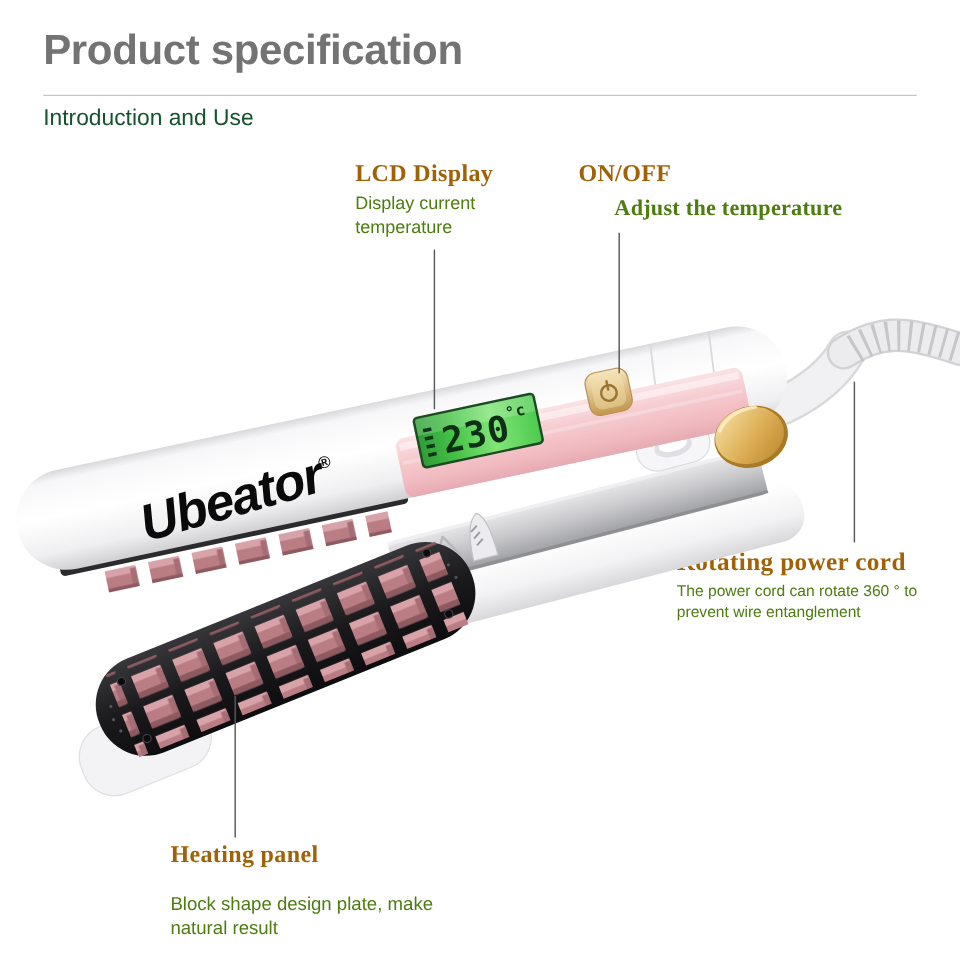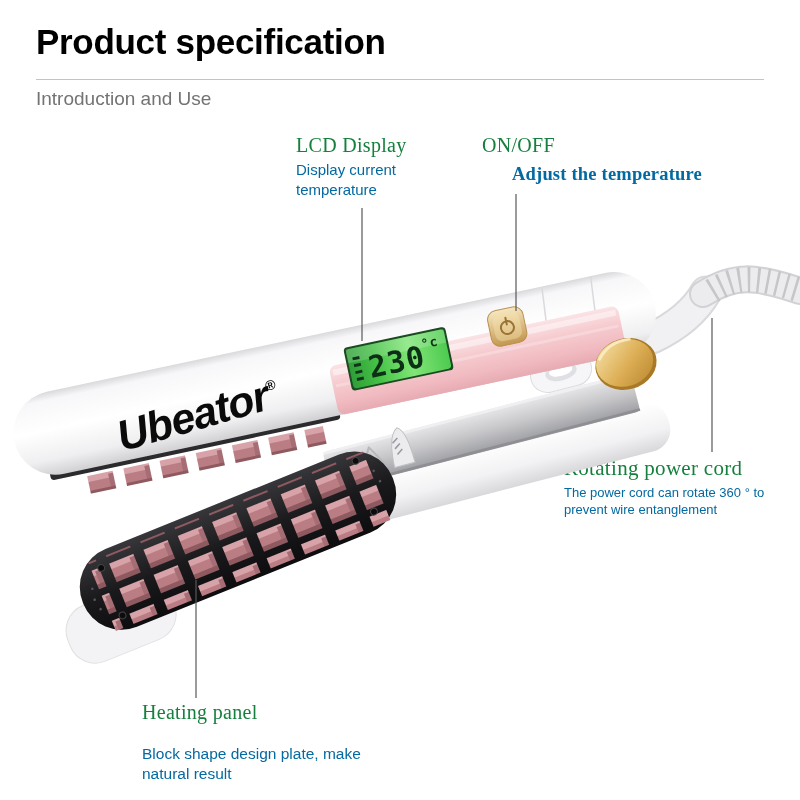--- a/index.html
+++ b/index.html
@@ -1,25 +1,25 @@
 <!DOCTYPE html>
 <html><head>
 <meta charset="utf-8">
 <style>
   html,body{margin:0;padding:0;background:#ffffff;}
   .page{position:relative;width:800px;height:800px;background:#ffffff;overflow:hidden;
         font-family:"Liberation Sans",sans-serif;}
   .page-title{position:absolute;left:36px;top:22px;font-size:35px;font-weight:bold;
-        letter-spacing:-0.3px;color:#000000;}
+        letter-spacing:-0.3px;color:#737373;}
   .divider{position:absolute;left:36px;top:79px;width:728px;height:1px;background:#c9c2c2;}
-  .subtitle{position:absolute;left:36px;top:88px;font-size:19px;color:#737373;}
+  .subtitle{position:absolute;left:36px;top:88px;font-size:19px;color:#14532d;}
   .callout{position:absolute;color:#0d0d0d;}
-  .co-title{font-family:"Liberation Serif",serif;font-weight:normal;font-size:20px;
-        letter-spacing:0.3px;color:#15803d;}
-  .co-desc{font-size:15px;line-height:1.32;color:#0369a1;margin-top:3px;}
+  .co-title{font-family:"Liberation Serif",serif;font-weight:bold;font-size:20px;
+        letter-spacing:0.3px;color:#a16207;}
+  .co-desc{font-size:15px;line-height:1.32;color:#4d7c0f;margin-top:3px;}
   .co-desc.serif-bold{font-family:"Liberation Serif",serif;font-weight:bold;font-size:18.5px;
         margin-top:5px;letter-spacing:0.2px;text-align:center;}
   #co-lcd{left:296px;top:134px;width:140px;}
   #co-onoff{left:482px;top:134px;width:250px;}
   #co-cord{left:564px;top:456px;width:220px;}
   #co-cord .co-title{font-size:21px;}
   #co-cord .co-desc{font-size:13px;line-height:1.27;margin-top:4px;}
   #co-heating{left:142px;top:701px;width:250px;}
   #co-heating .co-desc{font-size:15.5px;margin-top:20px;}
   svg.product{position:absolute;left:0;top:0;}

